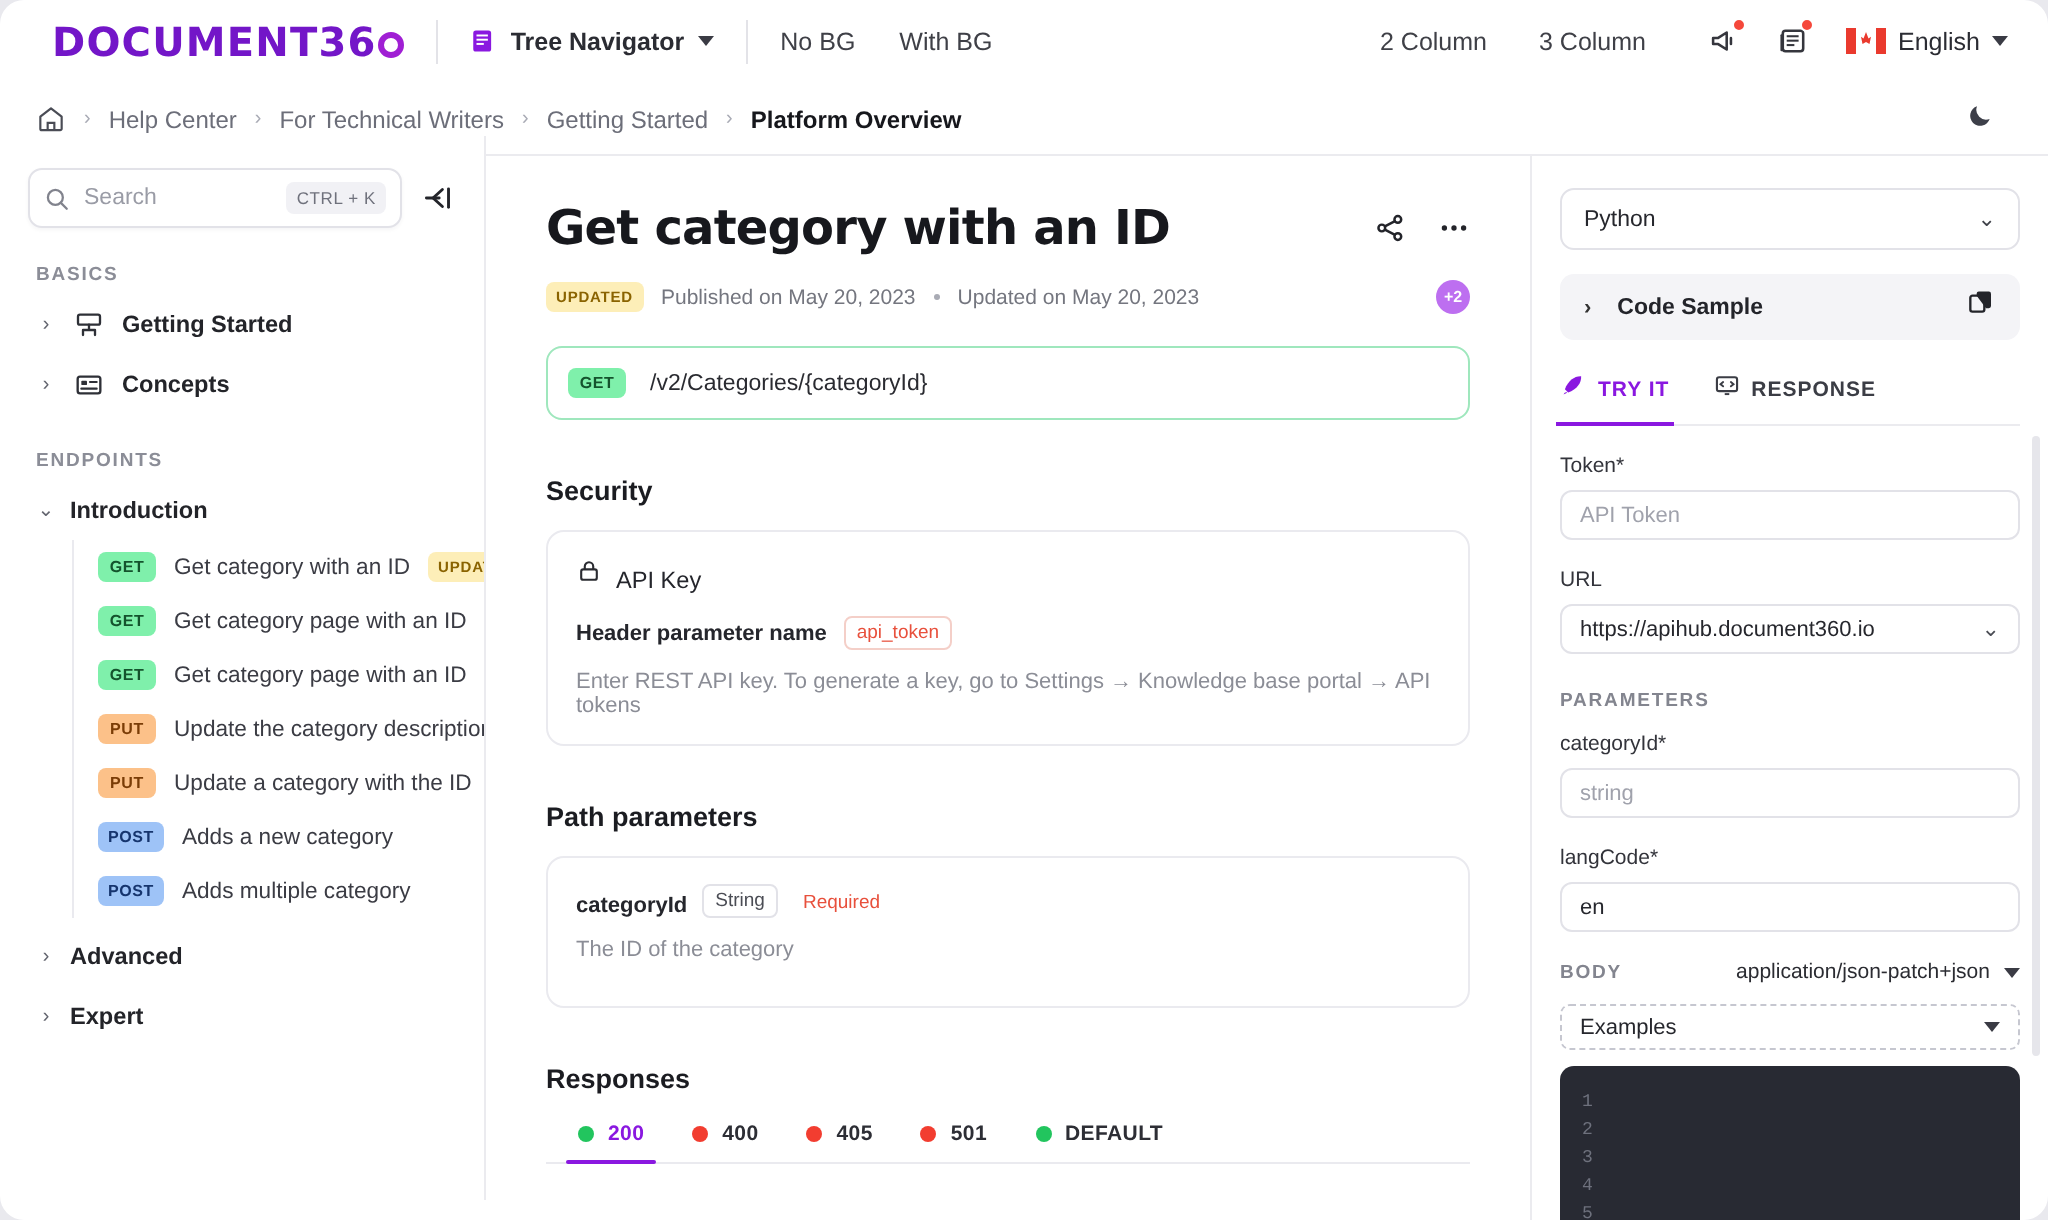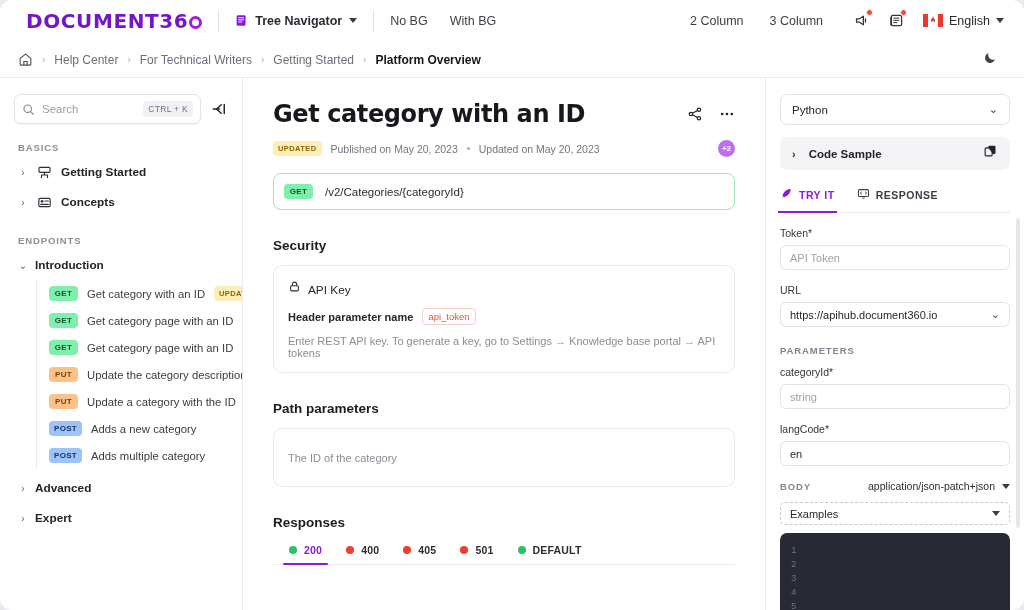--- a/index.html
+++ b/index.html
@@ -51,21 +51,21 @@
     border-bottom:1px solid #ebebef;
   }
   .crumbs { display:flex; align-items:center; margin-left:18px; gap:9px; font-size:12px;}
   .crumb { color:#6c6e79; cursor:pointer; white-space:nowrap;}
   .crumb.active { color:#16171c; font-weight:bold; cursor:default;}
   .sep { color:#a9abb5; font-size:10px; }
   .moon { margin-left:auto; margin-right:26px; cursor:pointer; }
 
   
   .sidebar {
-    position:absolute; top:78px; left:0; width:243px; height:532px;
+    position:absolute; top:68px; left:0; width:243px; height:532px;
     background:#fff; border-right:1px solid #ebebef; padding-top:16px;
     overflow:hidden;
   }
   .searchrow { display:flex; align-items:center; padding:0 14px; }
   .searchbox {
     flex:1; height:30px; border:1px solid #e2e2e8; border-radius:7px;
     display:flex; align-items:center; padding:0 7px; gap:7px; background:#fff;
     box-shadow:0 1px 2px rgba(20,20,40,.045); cursor:text;
   }
   .search-ph { font-size:11.5px; color:#9a9ca6; flex:1;}
@@ -389,20 +389,25 @@
       </div>
       <div class="card-row2">
         <span class="lbl-bold">Header parameter name</span>
         <span class="chip-red">api_token</span>
       </div>
       <div class="card-note">Enter REST API key. To generate a key, go to Settings → Knowledge base portal → API tokens</div>
     </div>
 
     <div class="sec-head">Path parameters</div>
     <div class="card" style="padding-bottom:22px;">
+      <div class="card-row1">
+        <span class="lbl-bold">categoryId</span>
+        <span class="chip-gray">String</span>
+        <span class="chip-plain-red">Required</span>
+      </div>
       <div class="card-note">The ID of the category</div>
     </div>
 
     <div class="sec-head">Responses</div>
     <div class="resp-tabs">
       <div class="rtab active">
         <span class="rdot" style="background:#22c55e;"></span>
         <span class="rtxt">200</span>
       </div>
       <div class="rtab">

